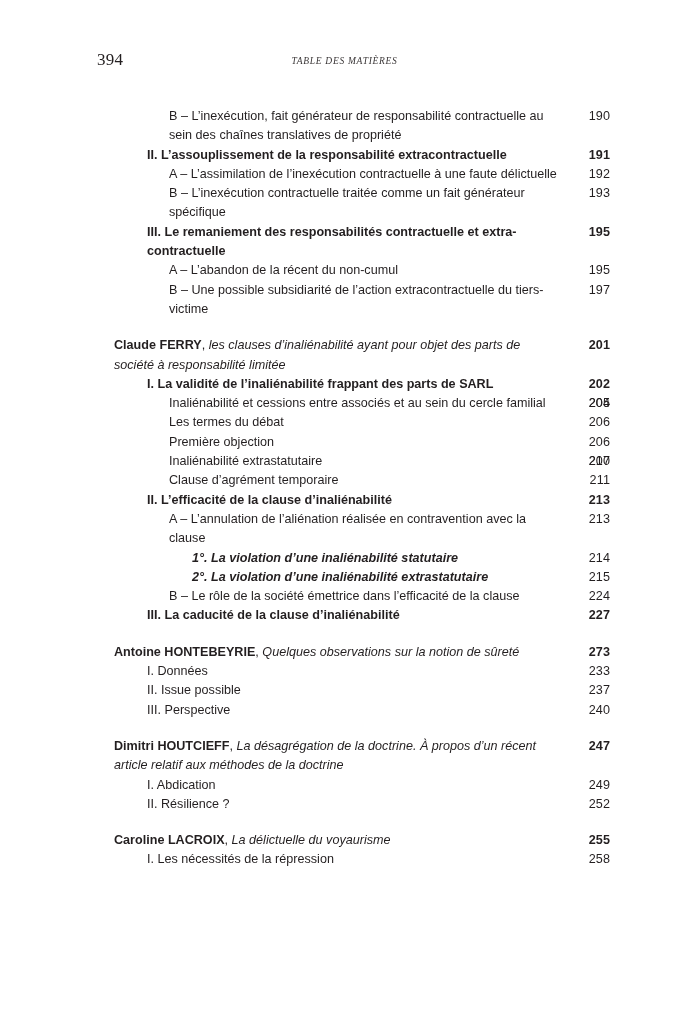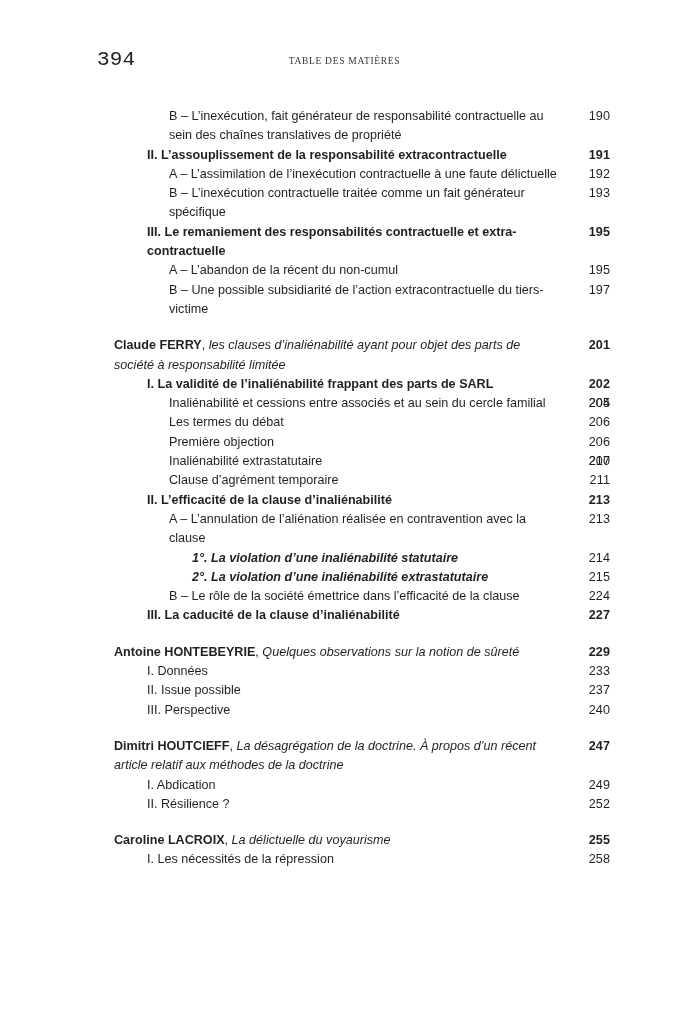--- a/index.html
+++ b/index.html
@@ -29,37 +29,38 @@
     position: absolute;
     left: 97px;
     top: 50px;
     width: 495px;
     height: 22px;
   }
   .folio {
     position: absolute;
     left: 0;
     top: 0;
-    font-family: Liberation Mono, monospace;
-    font-size: 21px;
+    font-family: Liberation Serif, serif;
+    font-size: 17px;
     line-height: 20px;
     color: #231f20;
     letter-spacing: 0.2px;
   }
   .head-title {
     position: absolute;
     left: 0;
     top: 5px;
     width: 495px;
     text-align: center;
     font-family: "Liberation Serif", serif;
     font-size: 9.5px;
     line-height: 12px;
     letter-spacing: 0.7px;
     color: #3a3637;
+    font-style: italic;
   }
 
   
   .toc {
     position: absolute;
     left: 97px;
     top: 90px;
     width: 496px;
   }
 
@@ -211,21 +212,21 @@
           <span class="pg">224</span>
         </div>
         <div class="entry lvl-roman heading">
           <span class="txt">III. La caducité de la clause d’inaliénabilité</span>
           <span class="pg">227</span>
         </div>
       </div>
       <div class="group spaced">
         <div class="entry lvl-author author">
           <span class="txt"><span class="author-name">Antoine HONTEBEYRIE</span><span>, </span><span class="author-title">Quelques observations sur la notion de sûreté</span></span>
-          <span class="pg">229</span>
+          <span class="pg">273</span>
         </div>
         <div class="entry lvl-roman normal">
           <span class="txt">I. Données</span>
           <span class="pg">233</span>
         </div>
         <div class="entry lvl-roman normal">
           <span class="txt">II. Issue possible</span>
           <span class="pg">237</span>
         </div>
         <div class="entry lvl-roman normal">

